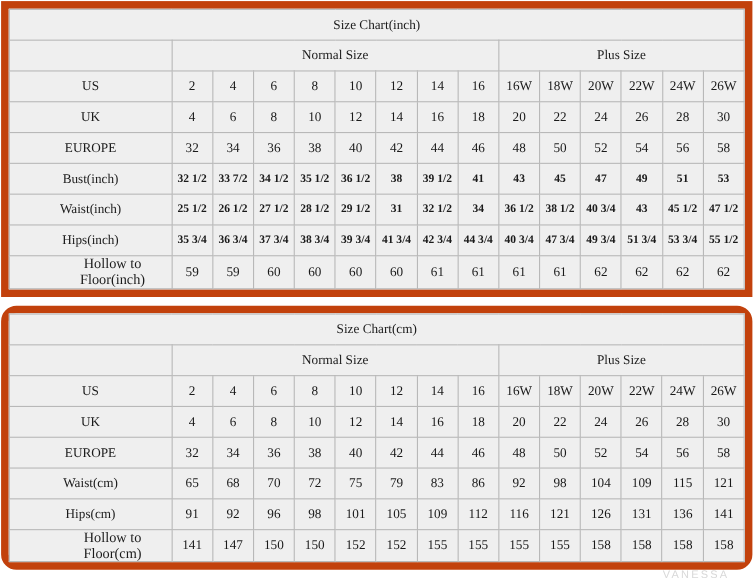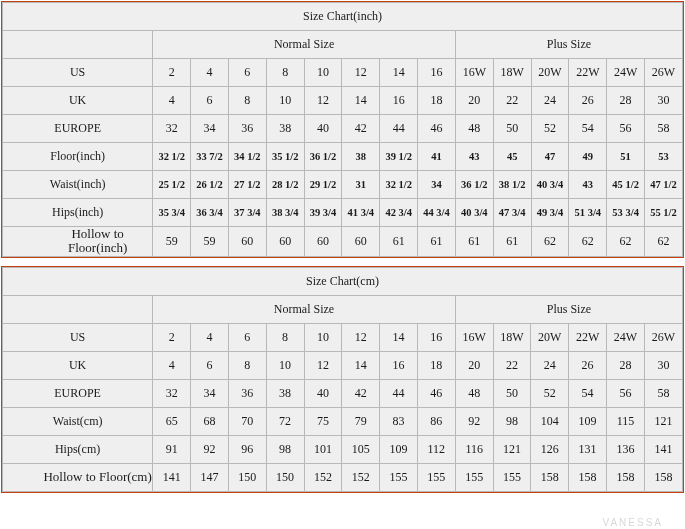--- a/index.html
+++ b/index.html
@@ -17,26 +17,26 @@
   .page {
     width: 685px;
     height: 529px;
     position: relative;
     background: #ffffff;
     box-sizing: border-box;
   }
   .chart-block {
     width: 683px;
     margin: 0 auto;
-    border: 1px solid #c2410c;
+    border: 7px solid #c2410c;
     background: #efefef;
     box-sizing: border-box;
   }
   .chart-block.first { margin-top: 1px; }
-  .chart-block.second { margin-top: 8px; }
+  .chart-block.second { margin-top: 8px; border-radius: 14px; }
 
   table.size-table {
     border-collapse: collapse;
     width: 100%;
     table-layout: fixed;
     background: #efefef;
   }
   table.size-table td {
     border: 1px solid #b8b8b8;
     text-align: center;
@@ -174,21 +174,21 @@
           <td class="val">46</td>
           <td class="val">48</td>
           <td class="val">50</td>
           <td class="val">52</td>
           <td class="val">54</td>
           <td class="val">56</td>
           <td class="val">58</td>
         </tr>
 
         <tr>
-          <td class="row-label">Floor(inch)</td>
+          <td class="row-label">Bust(inch)</td>
           <td class="val small">32 1/2</td>
           <td class="val small">33 7/2</td>
           <td class="val small">34 1/2</td>
           <td class="val small">35 1/2</td>
           <td class="val small">36 1/2</td>
           <td class="val small">38</td>
           <td class="val small">39 1/2</td>
           <td class="val small">41</td>
           <td class="val small">43</td>
           <td class="val small">45</td>

